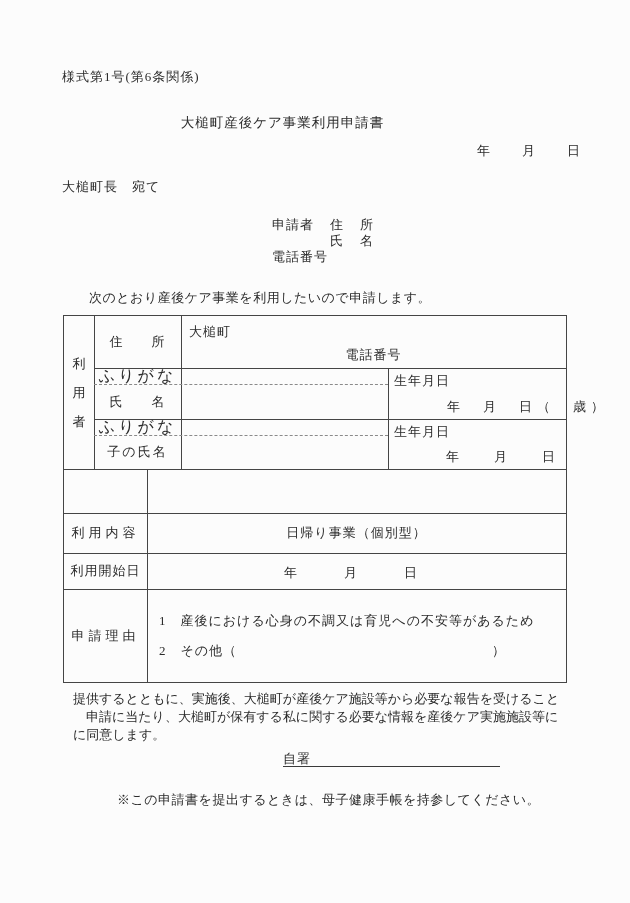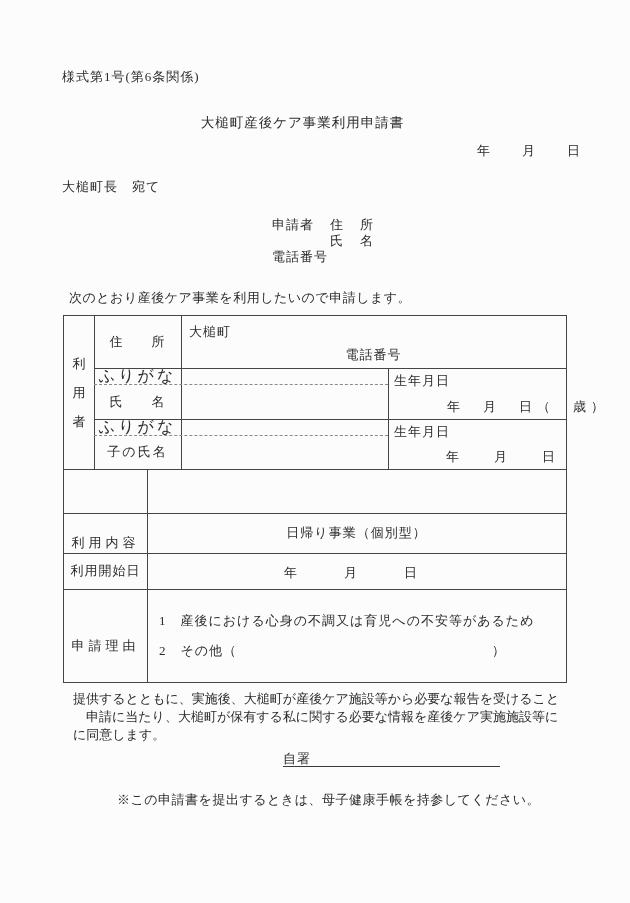--- a/index.html
+++ b/index.html
@@ -25,47 +25,47 @@
   .vert-col {
     position:absolute; left:0; top:0; width:30px; height:153px;
     display:flex; flex-direction:column; align-items:center; justify-content:center;
     gap:11px;
   }
   .small { font-size:16px; }
   .ls0 { letter-spacing:0.5px; }
   .ls1 { letter-spacing:1px; }
   .ls2 { letter-spacing:2px; }
   .ls3 { letter-spacing:3px; }
-  .ls4 { letter-spacing:4px;margin-top:10px; }
+  .ls4 { letter-spacing:4px; }
   .ls5 { letter-spacing:5px; }
   .sig-line {
     position:absolute; left:283px; top:750px; width:217px; height:16px;
     border-bottom:1px solid #3a3a3a;
   }
   .consent { position:absolute; left:73px; top:690px; width:496px; line-height:18px; }
 </style>
 </head>
 <body>
 
 <div class="page">
 
   <div class="abs ls1" style="left:62px; top:68px;">様式第1号(第6条関係)</div>
 
-  <div class="abs ls1" style="left:0; top:114px; width:565px; text-align:center; font-size:13.5px;padding-left:20px;">大槌町産後ケア事業利用申請書</div>
+  <div class="abs ls1" style="left:0; top:114px; width:565px; text-align:center; font-size:13.5px;">大槌町産後ケア事業利用申請書</div>
 
   <div class="abs ls2" style="left:477px; top:142px;">年　　月　　日</div>
 
   <div class="abs ls1" style="left:62px; top:178px;">大槌町長　宛て</div>
 
   <div class="abs ls1" style="left:272px; top:216px;">申請者</div>
   <div class="abs ls2" style="left:330px; top:216px;">住　所</div>
   <div class="abs ls2" style="left:330px; top:232px;">氏　名</div>
   <div class="abs ls1" style="left:272px; top:248px;">電話番号</div>
 
-  <div class="abs ls0" style="left:69px; top:289px;">次のとおり産後ケア事業を利用したいので申請します。</div>
+  <div class="abs ls0" style="left:89px; top:289px;">次のとおり産後ケア事業を利用したいので申請します。</div>
 
   <div class="table">
 
     <div class="vline" style="left:30px; top:0; height:153px;"></div>
     <div class="vline" style="left:117px; top:0; height:153px;"></div>
     <div class="vline" style="left:324px; top:52px; height:101px;"></div>
     <div class="vline" style="left:83px; top:153px; height:213px;"></div>
 
     <div class="hline" style="left:30px; top:52px; width:472px;"></div>
     <div class="hdash" style="left:30px; top:68px; width:294px;"></div>

